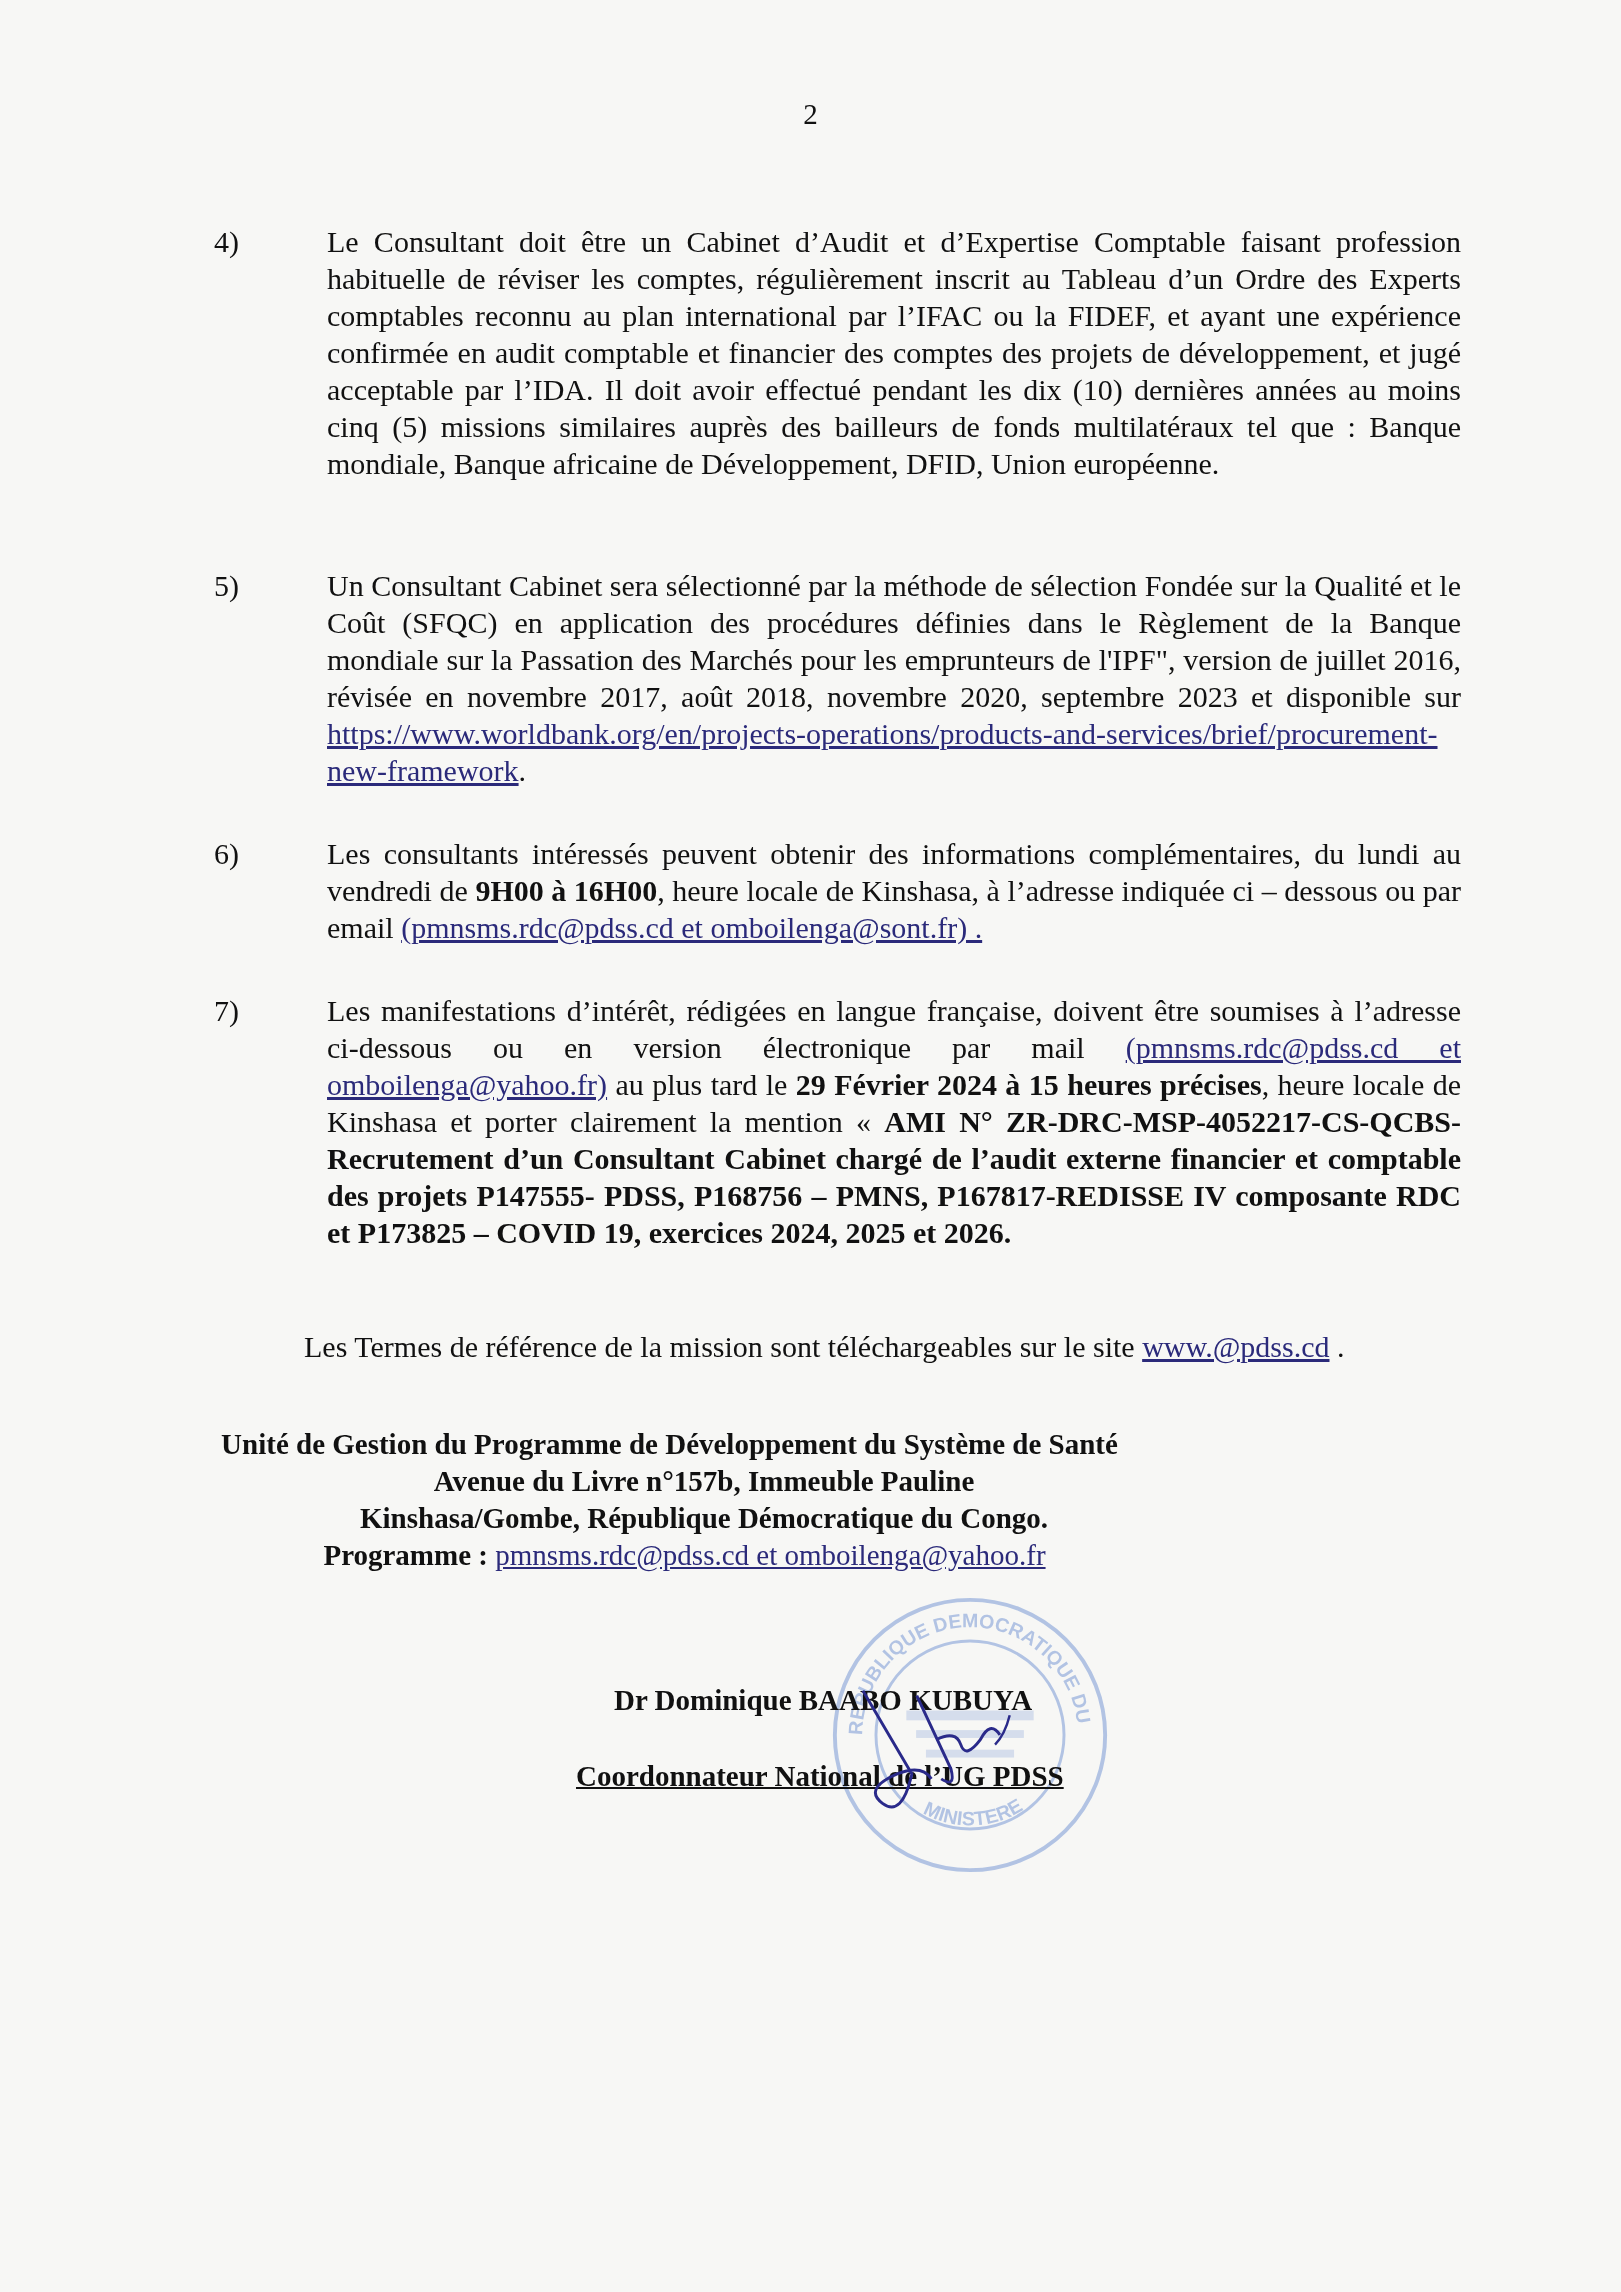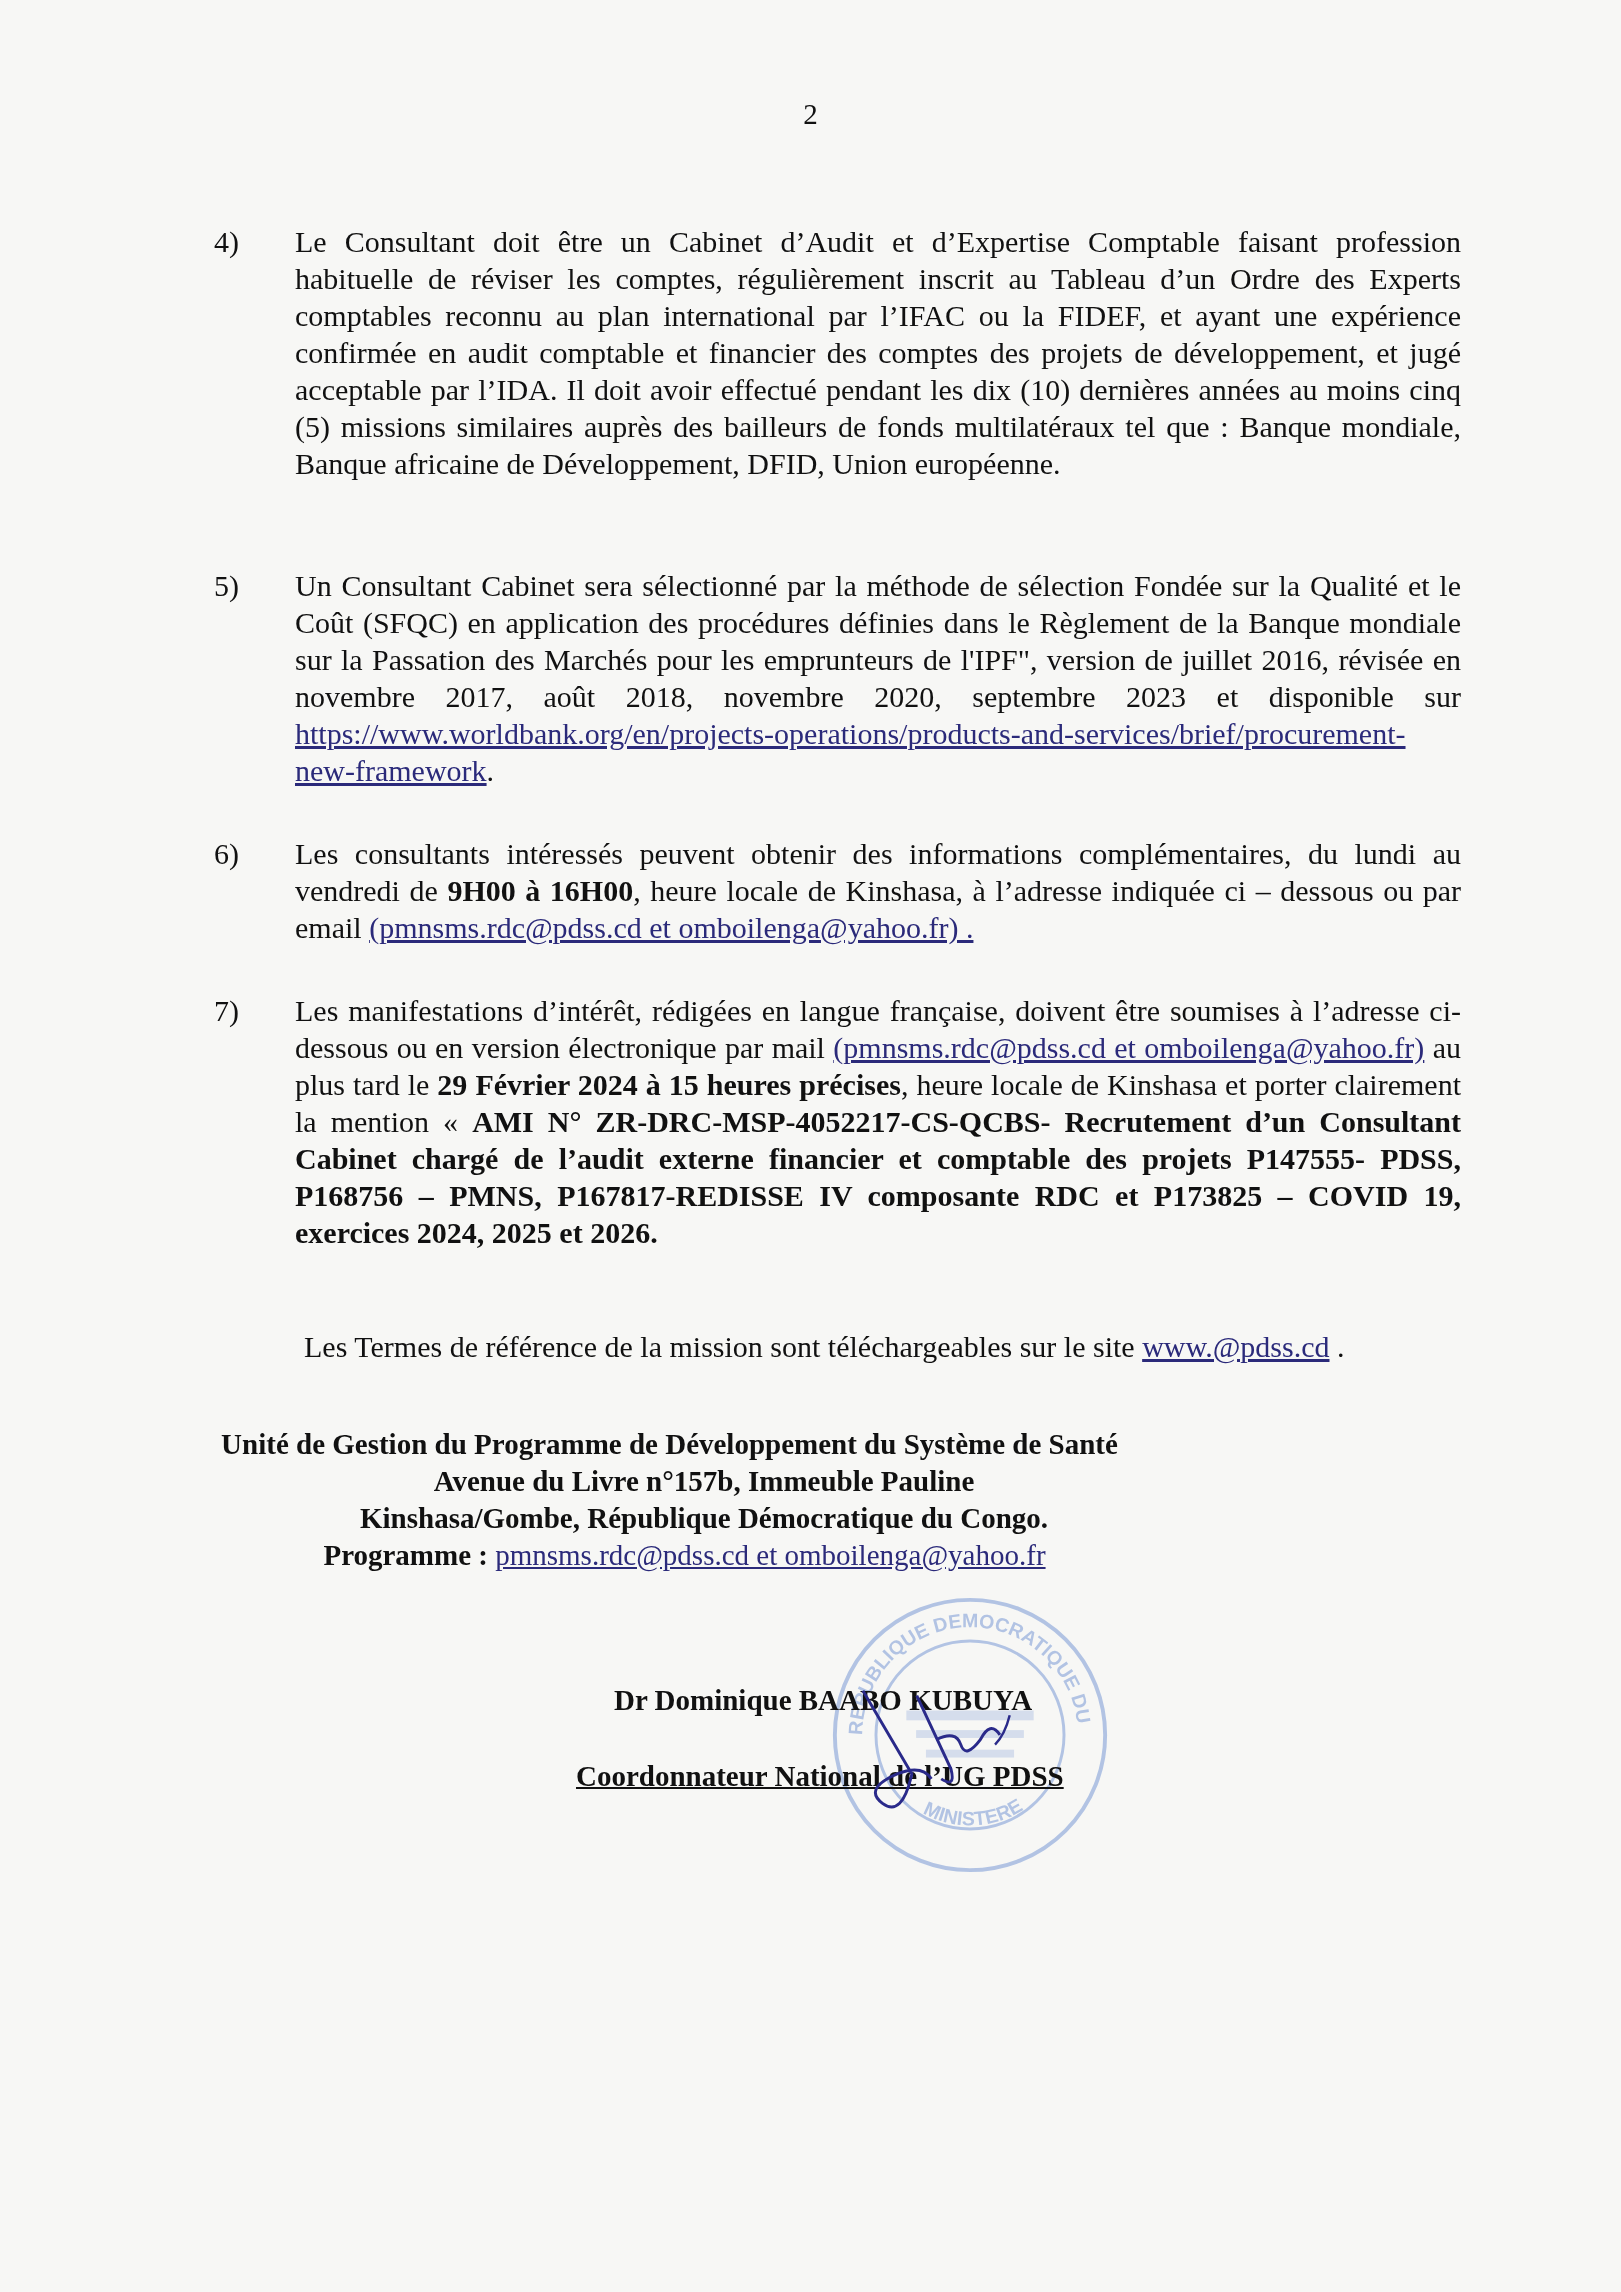--- a/index.html
+++ b/index.html
@@ -26,21 +26,21 @@
       font-size: 30px;
       line-height: 37px;
     }
     .item .num {
       position: absolute;
       left: 0;
       top: 0;
       width: 59px;
     }
     .item .text {
-      margin-left: 81px;
+      margin-left: 113px;
       text-align: justify;
     }
     .link {
       color: #2b2a7a;
       text-decoration: underline;
       text-decoration-color: #2b2a7a;
     }
     b { font-weight: bold; }
     .tdr {
       position: absolute;
@@ -107,21 +107,21 @@
     <div class="text">Le Consultant doit être un Cabinet d’Audit et d’Expertise Comptable faisant profession habituelle de réviser les comptes, régulièrement inscrit au Tableau d’un Ordre des Experts comptables reconnu au plan international par l’IFAC ou la FIDEF, et ayant une expérience confirmée en audit comptable et financier des comptes des projets de développement, et jugé acceptable par l’IDA. Il doit avoir effectué pendant les dix (10) dernières années au moins cinq (5) missions similaires auprès des bailleurs de fonds multilatéraux tel que : Banque mondiale, Banque africaine de Développement, DFID, Union européenne.</div>
   </div>
 
   <div class="item" style="top:567px;">
     <span class="num">5)</span>
     <div class="text"><span>Un Consultant Cabinet sera sélectionné par la méthode de sélection Fondée sur la Qualité et le Coût (SFQC) en application des procédures définies dans le Règlement de la Banque mondiale sur la Passation des Marchés pour les emprunteurs de l'IPF", version de juillet 2016, révisée en novembre 2017, août 2018, novembre 2020, septembre 2023 et disponible sur </span><a class="link">https://www.worldbank.org/en/projects-operations/products-and-services/brief/procurement-new-framework</a><span>.</span></div>
   </div>
 
   <div class="item" style="top:835px;">
     <span class="num">6)</span>
-    <div class="text"><span>Les consultants intéressés peuvent obtenir des informations complémentaires, du lundi au vendredi de </span><b>9H00 à 16H00</b><span>, heure locale de Kinshasa, à l’adresse indiquée ci – dessous ou par email </span><a class="link">(pmnsms.rdc@pdss.cd  et  omboilenga@yahoo.fr) .</a></div>
+    <div class="text"><span>Les consultants intéressés peuvent obtenir des informations complémentaires, du lundi au vendredi de </span><b>9H00 à 16H00</b><span>, heure locale de Kinshasa, à l’adresse indiquée ci – dessous ou par email </span><a class="link">(pmnsms.rdc@pdss.cd  et  omboilenga@sont.fr) .</a></div>
   </div>
 
   <div class="item" style="top:992px;">
     <span class="num">7)</span>
     <div class="text"><span>Les manifestations d’intérêt, rédigées en langue française, doivent être soumises à l’adresse ci-dessous ou en version électronique par mail </span><a class="link">(pmnsms.rdc@pdss.cd  et omboilenga@yahoo.fr)</a><span>  au plus tard le </span><b>29 Février 2024 à 15 heures précises</b><span>, heure locale de Kinshasa et porter clairement la mention « </span><b>AMI N° ZR-DRC-MSP-4052217-CS-QCBS- Recrutement d’un Consultant Cabinet chargé de l’audit externe financier et comptable des projets P147555- PDSS, P168756 – PMNS, P167817-REDISSE IV composante RDC et P173825 – COVID 19, exercices 2024, 2025 et 2026.</b></div>
   </div>
 
   <div class="tdr">
     <span>Les Termes de référence de la mission sont téléchargeables sur le site </span><a class="link">www.@pdss.cd</a><span> .</span>
   </div>

